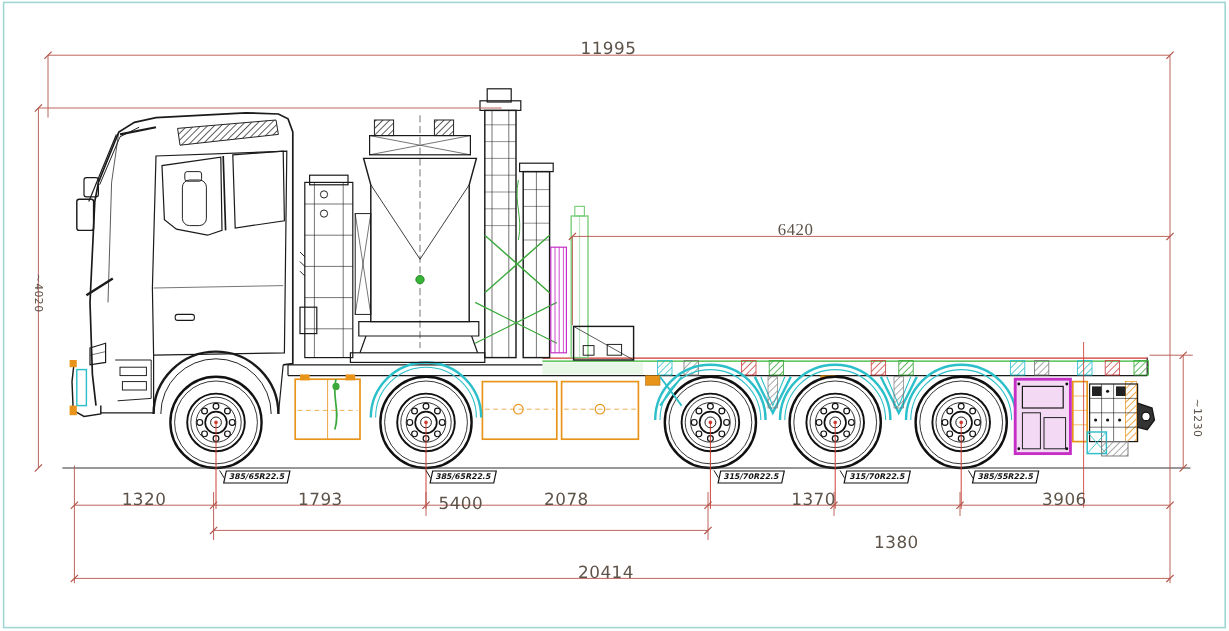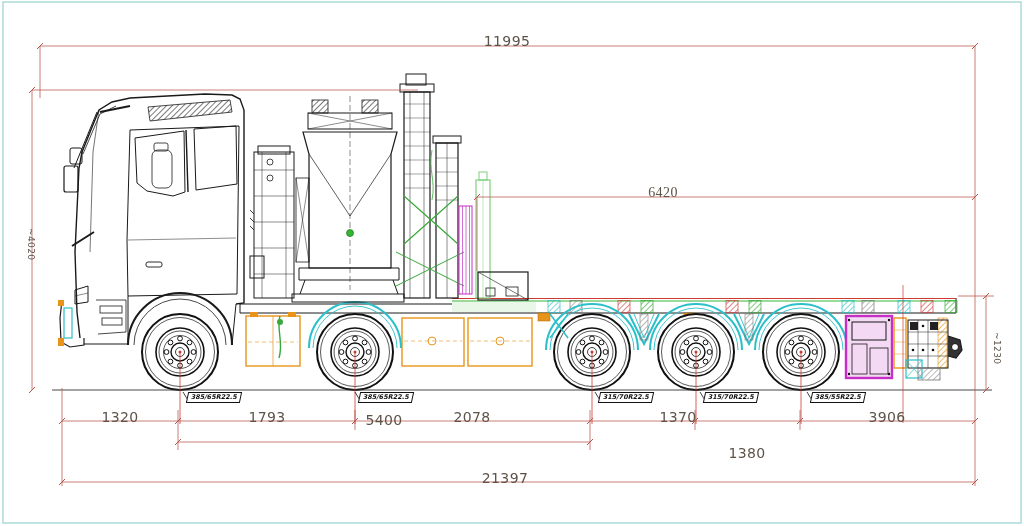--- a/index.html
+++ b/index.html
@@ -329,21 +329,21 @@
 <span class="dim" style="left:663px;top:185px;font-family:Liberation Serif, serif;">6420</span>
 <span class="dimv" style="left:36px;top:228px;">~4020</span>
 <span class="dimv" style="left:1002px;top:332px;">~1230</span>
 <span class="dim" style="left:120px;top:409px;">1320</span>
 <span class="dim" style="left:267px;top:409px;">1793</span>
 <span class="dim" style="left:472px;top:409px;">2078</span>
 <span class="dim" style="left:678px;top:409px;">1370</span>
 <span class="dim" style="left:747px;top:409px;margin-top:36px;">1380</span>
 <span class="dim" style="left:887px;top:409px;">3906</span>
 <span class="dim" style="left:384px;top:412px;">5400</span>
-<span class="dim" style="left:505px;top:470px;">21397</span>
+<span class="dim" style="left:505px;top:470px;">20414</span>
 
 <span class="tire" style="left:187px;top:392px;">385/65R22.5</span>
 <span class="tire" style="left:359px;top:392px;">385/65R22.5</span>
 <span class="tire" style="left:599px;top:392px;">315/70R22.5</span>
 <span class="tire" style="left:704px;top:392px;">315/70R22.5</span>
 <span class="tire" style="left:811px;top:392px;">385/55R22.5</span>
 
 </div>
 
 </body></html>

